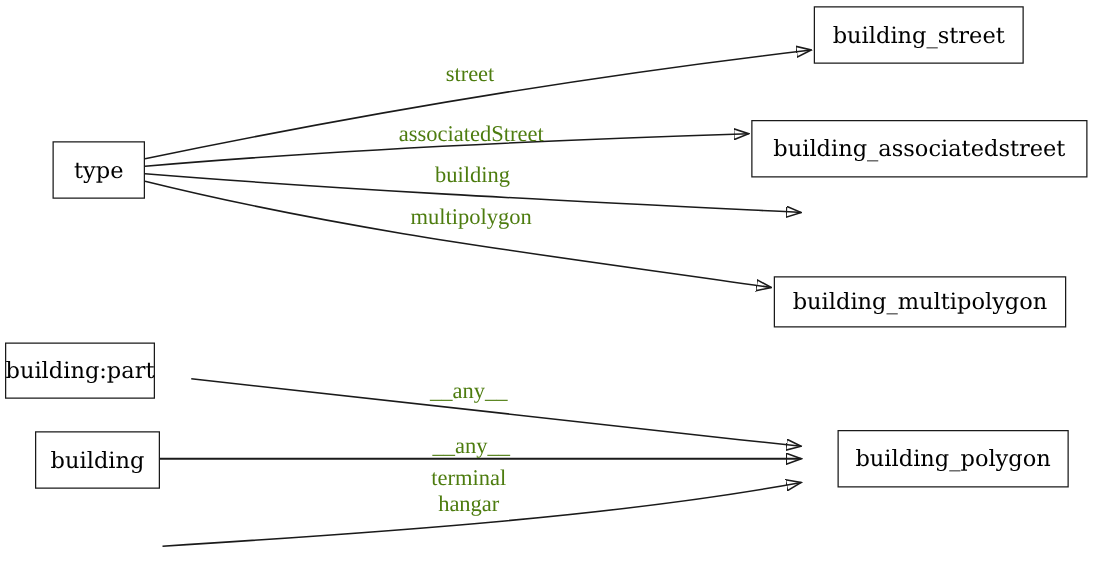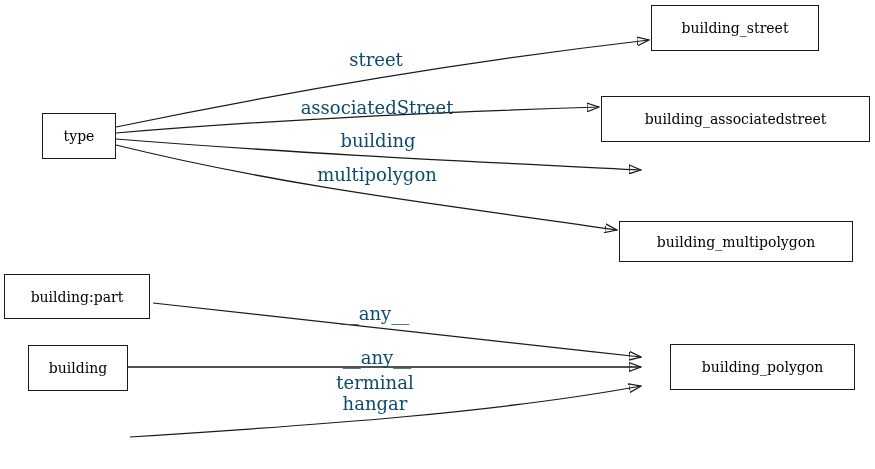--- a/index.html
+++ b/index.html
@@ -12,30 +12,31 @@
   }
   .edges-layer{position:absolute;left:0;top:0;width:875px;height:469px;}
   .edges-layer path{fill:none;stroke:#1a1a1a;stroke-width:1.25px;}
   .edges-layer path.thick{stroke-width:1.7px;}
   .node{
     position:absolute;
     box-sizing:border-box;
     border:1.5px solid #1a1a1a;
     background:#ffffff;
     display:flex;align-items:center;justify-content:center;
-    font-size:14px;color:#000000;
+    font-size:18px;color:#000000;
     white-space:nowrap;
   }
   .edge-label{
     position:absolute;
     transform:translate(-50%,-50%);
-    font-size:18px;color:#0c4a6e;
+    font-size:18px;color:#4d7c0f;
     white-space:pre-line;
     text-align:center;
     line-height:21px;
+    font-family:Liberation Serif, serif;
   }
 </style>
 </head>
 <body>
 
 <div class="canvas">
 
   <svg class="edges-layer" width="875" height="469" viewBox="0 0 875 469" xmlns="http://www.w3.org/2000/svg">
     <defs>
       <marker id="arrow" markerUnits="userSpaceOnUse" markerWidth="13" markerHeight="10" refX="12" refY="5" orient="auto">
@@ -53,21 +54,21 @@
 
   <div class="node" style="left:42px;top:113px;width:74px;height:46px">type</div>
 
   <div class="node" style="left:651px;top:5px;width:168px;height:46px">building_street</div>
 
   <div class="node" style="left:601px;top:96px;width:269px;height:46px">building_associatedstreet</div>
 
 
   <div class="node" style="left:619px;top:221px;width:234px;height:41px">building_multipolygon</div>
 
-  <div class="node" style="left:4px;top:274px;width:146px;height:45px">building:part</div>
+  <div class="node" style="left:4px;top:274px;width:120px;height:45px">building:part</div>
 
   <div class="node" style="left:28px;top:345px;width:100px;height:46px">building</div>
 
 
   <div class="node" style="left:670px;top:344px;width:185px;height:46px">building_polygon</div>
 
   <div class="edge-label" style="left:376px;top:59px">street</div>
 
   <div class="edge-label" style="left:377px;top:107px">associatedStreet</div>
 

